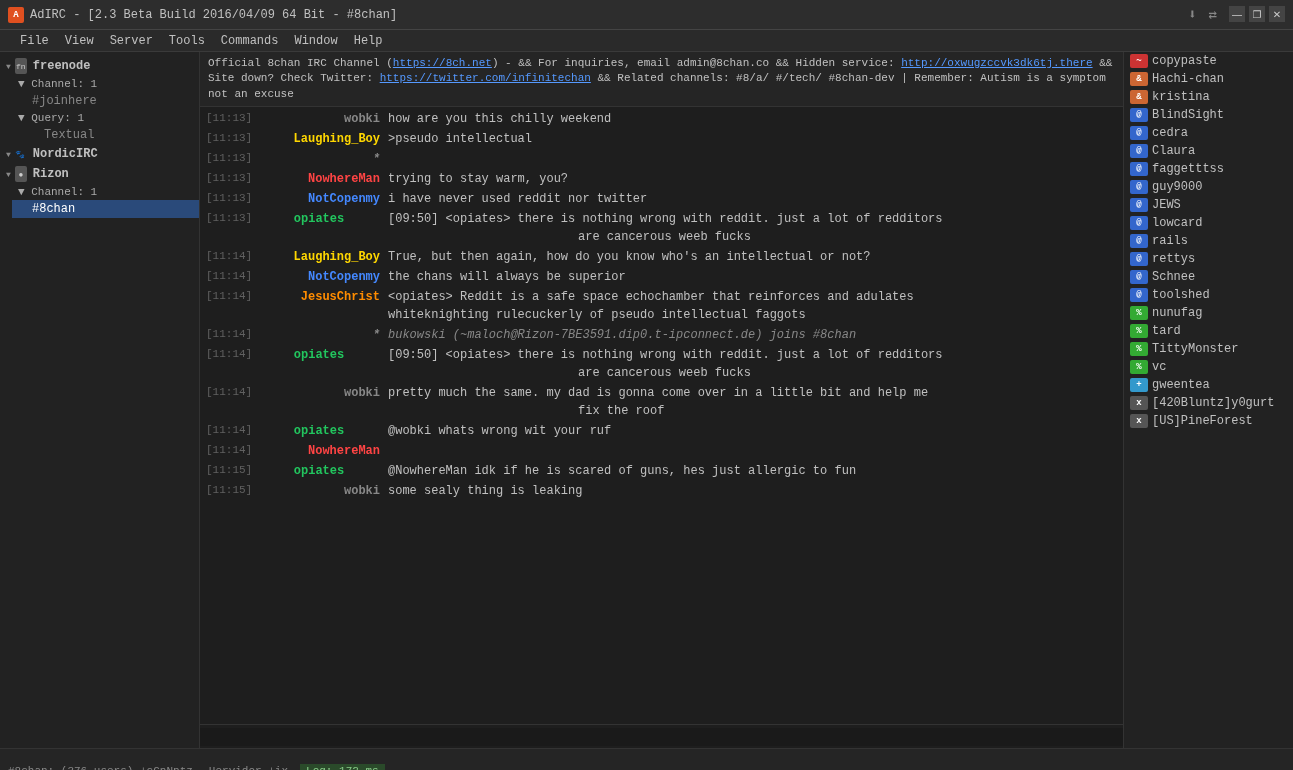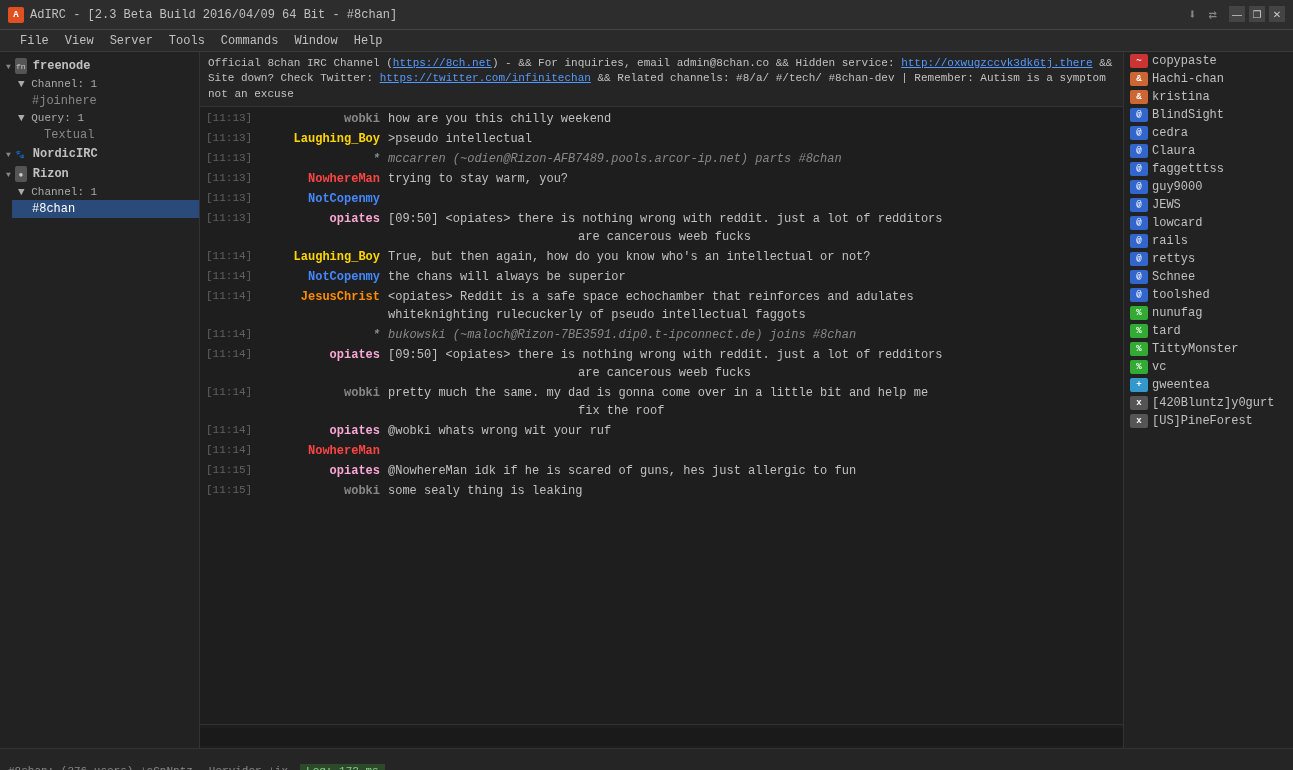--- a/index.html
+++ b/index.html
@@ -126,21 +126,21 @@
       min-width: 130px;
       text-align: right;
       padding-right: 8px;
       font-weight: bold;
     }
     .msg { flex: 1; color: #c0c0c0; word-wrap: break-word; }
     .nick-wobki { color: #888888; }
     .nick-laughing { color: #ffd700; }
     .nick-nowhere { color: #ff4444; }
     .nick-notcopenmy { color: #4488ff; }
-    .nick-opiates { color: #f9a8d4; }
+    .nick-opiates { color: #22c55e; text-align: center; }
     .nick-jesus { color: #ff8c00; }
     .nick-system { color: #888; font-style: italic; }
     .msg-system { color: #888; font-style: italic; }
     
     #input-bar {
       height: 24px;
       background: #1e1e1e;
       border-top: 1px solid #333;
       display: flex;
       align-items: center;
@@ -286,32 +286,32 @@
 
         <div class="chat-line">
           <span class="timestamp">[11:13]</span>
           <span class="nick nick-laughing">Laughing_Boy</span>
           <span class="msg">&gt;pseudo intellectual</span>
         </div>
 
         <div class="chat-line">
           <span class="timestamp">[11:13]</span>
           <span class="nick nick-system" style="min-width:130px;text-align:right;padding-right:8px;">*</span>
-          <span class="msg msg-system">mccarren (~odien@Rizon-AFB7489.pools.arcor-ip.net) parts #8chan</span>
         </div>
 
         <div class="chat-line">
           <span class="timestamp">[11:13]</span>
           <span class="nick nick-nowhere">NowhereMan</span>
           <span class="msg">trying to stay warm, you?</span>
         </div>
 
         <div class="chat-line">
           <span class="timestamp">[11:13]</span>
           <span class="nick nick-notcopenmy">NotCopenmy</span>
+          <span class="msg">i have never used reddit nor twitter</span>
         </div>
 
         <div class="chat-line" style="flex-wrap:wrap;">
           <span class="timestamp">[11:13]</span>
           <span class="nick nick-opiates">opiates</span>
           <span class="msg">[09:50] &lt;opiates&gt; there is nothing wrong with reddit. just a lot of redditors<br><span style="margin-left:190px;">are cancerous weeb fucks</span></span>
         </div>
 
         <div class="chat-line">
           <span class="timestamp">[11:14]</span>

